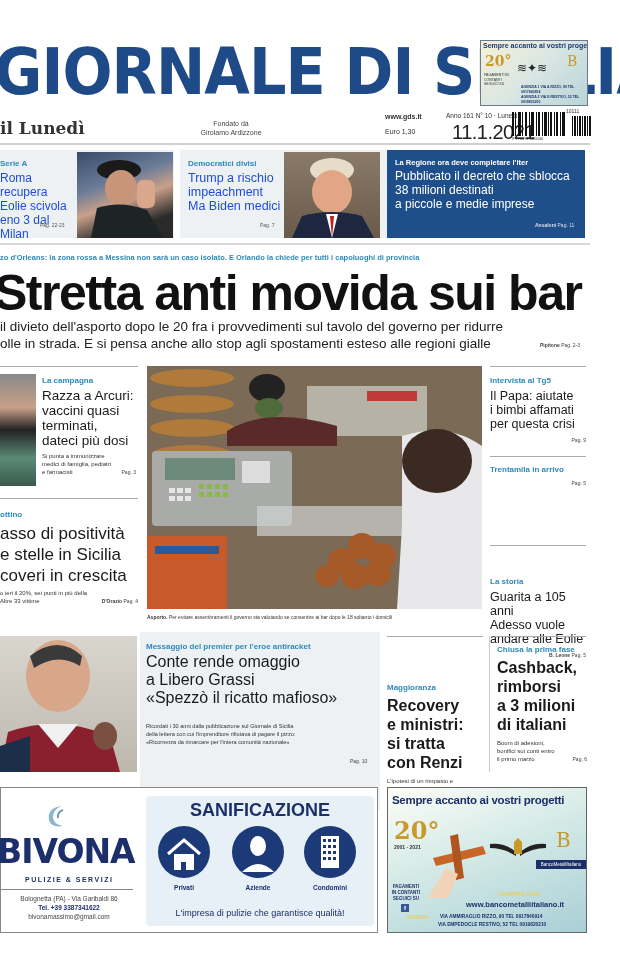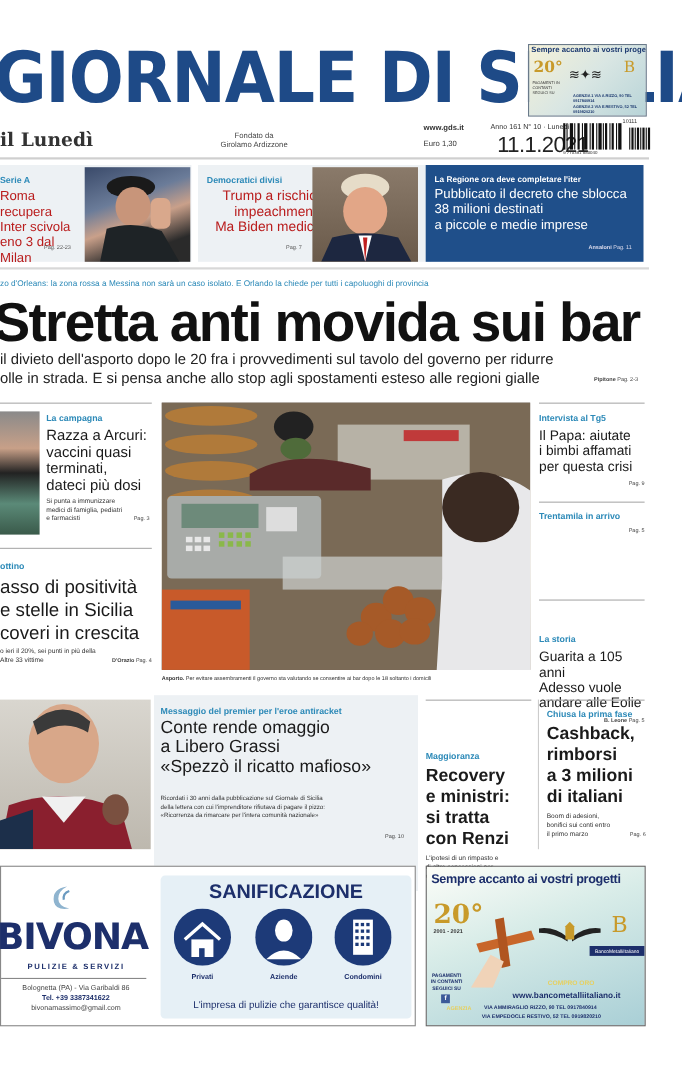--- a/index.html
+++ b/index.html
@@ -33,33 +33,33 @@
   }
   .top-ad .ad-head { position: absolute; left: 2px; top: 1px; width: 104px; font-size: 7px; font-weight: bold; color: #1d3a70; white-space: nowrap; }
   .top-ad .ad-20 { position: absolute; left: 4px; top: 12px; font-family: "DejaVu Serif", serif; font-size: 14px; color: #c89a2a; font-weight: bold; }
   .top-ad .ad-wings { position: absolute; left: 36px; top: 20px; font-size: 12px; color: #222; }
   .top-ad .ad-b { position: absolute; left: 86px; top: 12px; font-family: "DejaVu Serif", serif; font-size: 14px; color: #c89a2a; }
   .top-ad .ad-small { position: absolute; font-size: 3.5px; color: #333; line-height: 4.5px; }
 
   
   .teaser { top: 150px; height: 88px; background: #edf1f4; padding-left: 16px; }
   .teaser-kicker { font-size: 8px; font-weight: bold; color: #2d8ab8; }
-  .teaser-title { font-size: 12.5px; line-height: 14px; color: #b91c1c; }
+  .teaser-title { font-size: 12.5px; line-height: 14px; color: #1d4ed8; }
   .teaser-page { font-size: 5px; color: #555; }
   .photo { background: #777; overflow: hidden; }
 
   .teaser-blue { left: 387px; top: 150px; width: 198px; height: 88px; background: #1f4f8a; }
   .teaser-blue .teaser-kicker { color: #ffffff; }
   .teaser-blue .teaser-title { color: #ffffff; }
   .teaser-blue .teaser-page { color: #dde; }
 
   .strip-rule { left: 0; top: 243px; width: 590px; height: 2px; background: #d8d8d8; }
 
   
-  .over { left: 0; top: 253px; font-size: 7.5px; font-weight: normal; color: #2d8ab8; white-space: nowrap; }
+  .over { left: 0; top: 253px; font-size: 7.5px; font-weight: bold; color: #2d8ab8; white-space: nowrap; }
   .headline { left: -6px; top: 262px; font-size: 50px; font-weight: bold; color: #111; white-space: nowrap; letter-spacing: -1.5px; line-height: 62px; }
   .sub { left: 0; top: 318px; width: 580px; font-size: 13.5px; line-height: 17px; color: #222; }
   .sub-page { left: 540px; top: 342px; font-size: 5px; color: #444; }
   .sub-page b { font-weight: bold; }
 
   
   .col-rule { height: 1px; background: #aaa; }
   .kicker { font-size: 8px; font-weight: bold; color: #2d8ab8; }
   .story-title { font-size: 13.5px; line-height: 15px; color: #1a1a1a; }
   .story-text { font-size: 6px; line-height: 8px; color: #333; }
@@ -133,35 +133,35 @@
   <div class="ad-small" style="left:40px;top:44px;width:66px;color:#1d3a70;font-weight:bold;">AGENZIA 1 VIA A.RIZZO, 90 TEL 0917840914</div>
   <div class="ad-small" style="left:40px;top:54px;width:66px;color:#1d3a70;font-weight:bold;">AGENZIA 2 VIA E.RESTIVO, 52 TEL 0919820210</div>
 </div>
 
 <div class="abs mast-rule"></div>
 
 <div class="abs teaser" style="left:0;width:174px;">
   <div class="abs teaser-kicker" style="left:0;top:9px;">Serie A</div>
   <div class="abs teaser-title" style="left:0;top:21px;width:76px;font-size:12px;">
     <div>Roma recupera</div>
-    <div>Inter scivola</div>
+    <div>Eolie scivola</div>
     <div>eno 3 dal Milan</div>
   </div>
   <div class="abs teaser-page" style="left:40px;top:72px;">Pag. 22-23</div>
   <div class="abs photo" style="left:77px;top:2px;width:96px;height:86px;background:linear-gradient(160deg,#3a4a6a 0%,#6b7c99 35%,#c9a08a 55%,#2a2a2a 80%);">
     <svg width="96" height="86" viewBox="0 0 96 86">
       <ellipse cx="42" cy="18" rx="22" ry="10" fill="#1a1a1a"></ellipse>
       <ellipse cx="44" cy="36" rx="16" ry="18" fill="#c8957a"></ellipse>
       <rect x="60" y="28" width="18" height="28" rx="6" fill="#d9a88c"></rect>
       <path d="M14 86 L20 56 Q44 48 70 58 L86 86 Z" fill="#1e2326"></path>
     </svg>
   </div>
 </div>
 
-<div class="abs teaser" style="left:180px;width:212px;text-align:right;">
+<div class="abs teaser" style="left:180px;width:212px;">
   <div class="abs teaser-kicker" style="left:8px;top:9px;">Democratici divisi</div>
   <div class="abs teaser-title" style="left:8px;top:21px;width:100px;">
     <div>Trump a rischio</div>
     <div>impeachment</div>
     <div>Ma Biden medici</div>
   </div>
   <div class="abs teaser-page" style="left:80px;top:72px;">Pag. 7</div>
   <div class="abs photo" style="left:104px;top:2px;width:96px;height:86px;background:linear-gradient(180deg,#8a7a6a 0%,#6a5a4a 100%);">
     <svg width="96" height="86" viewBox="0 0 96 86">
       <ellipse cx="48" cy="18" rx="22" ry="12" fill="#e6dcc8"></ellipse>

